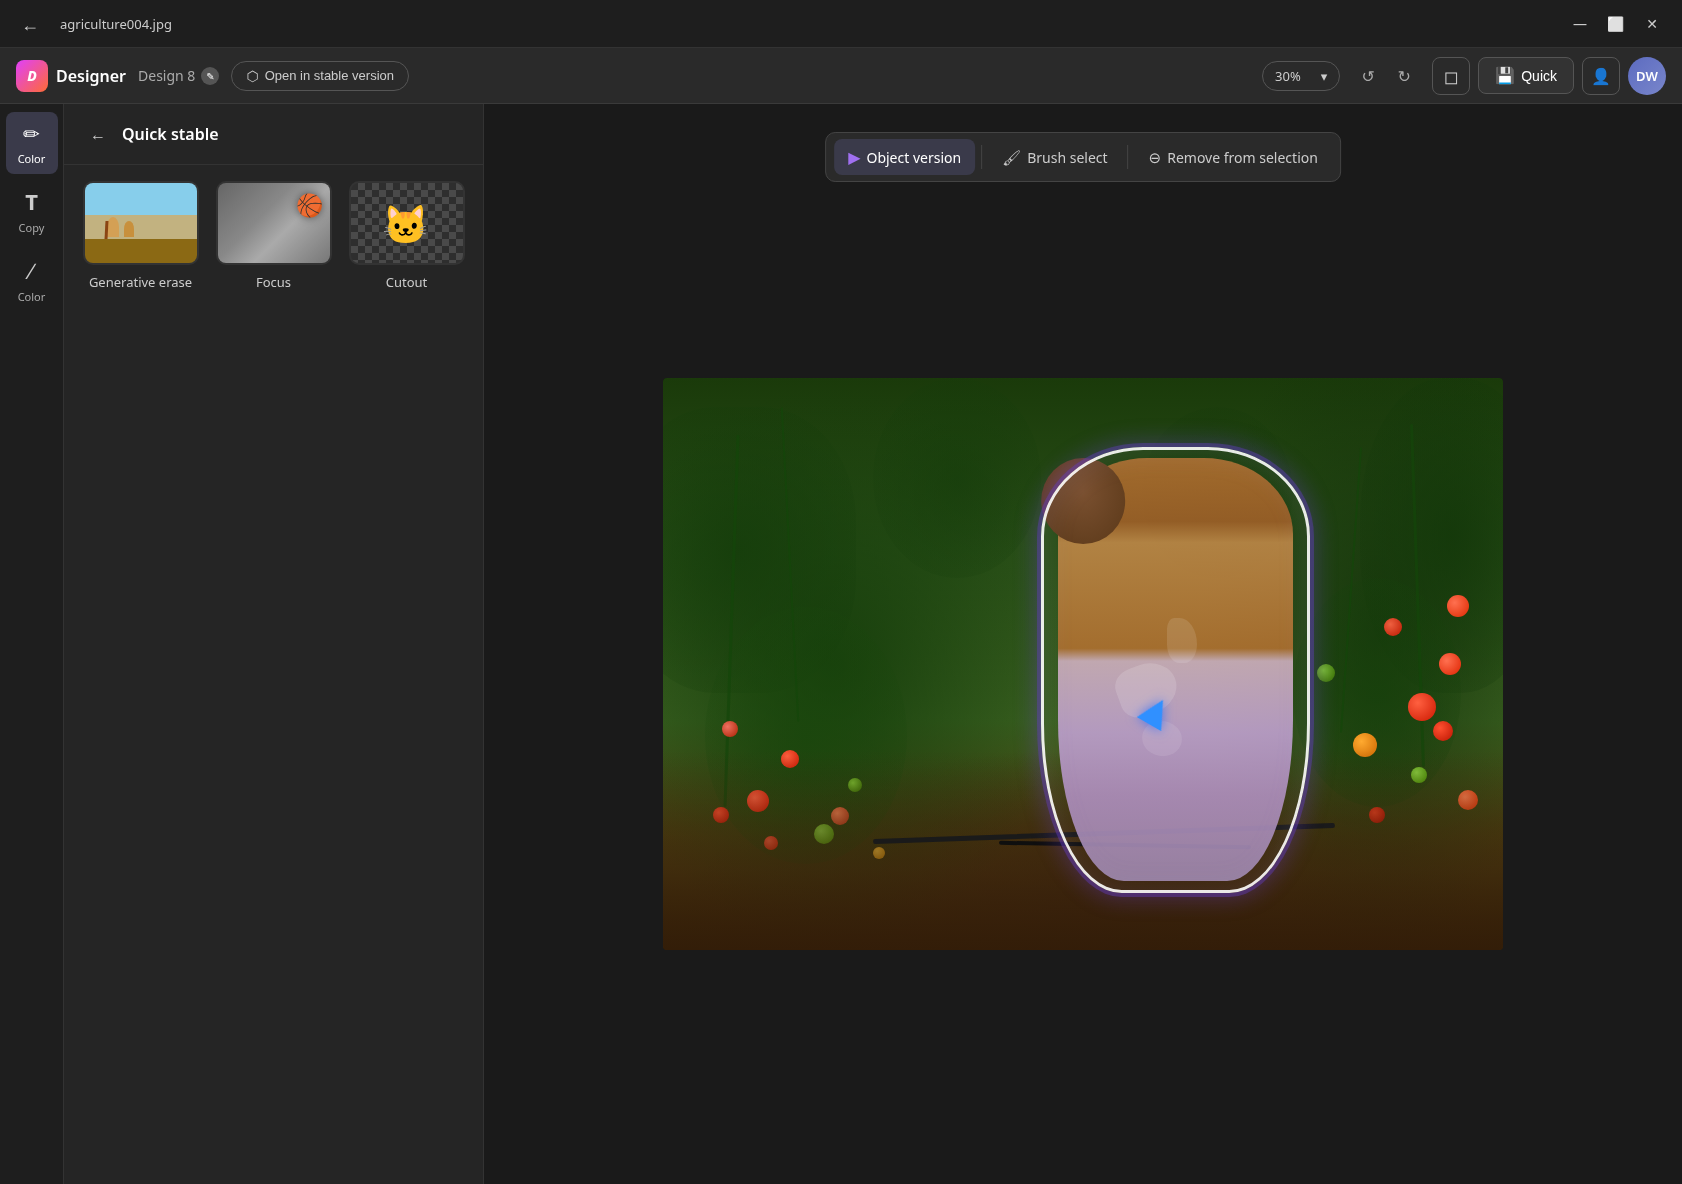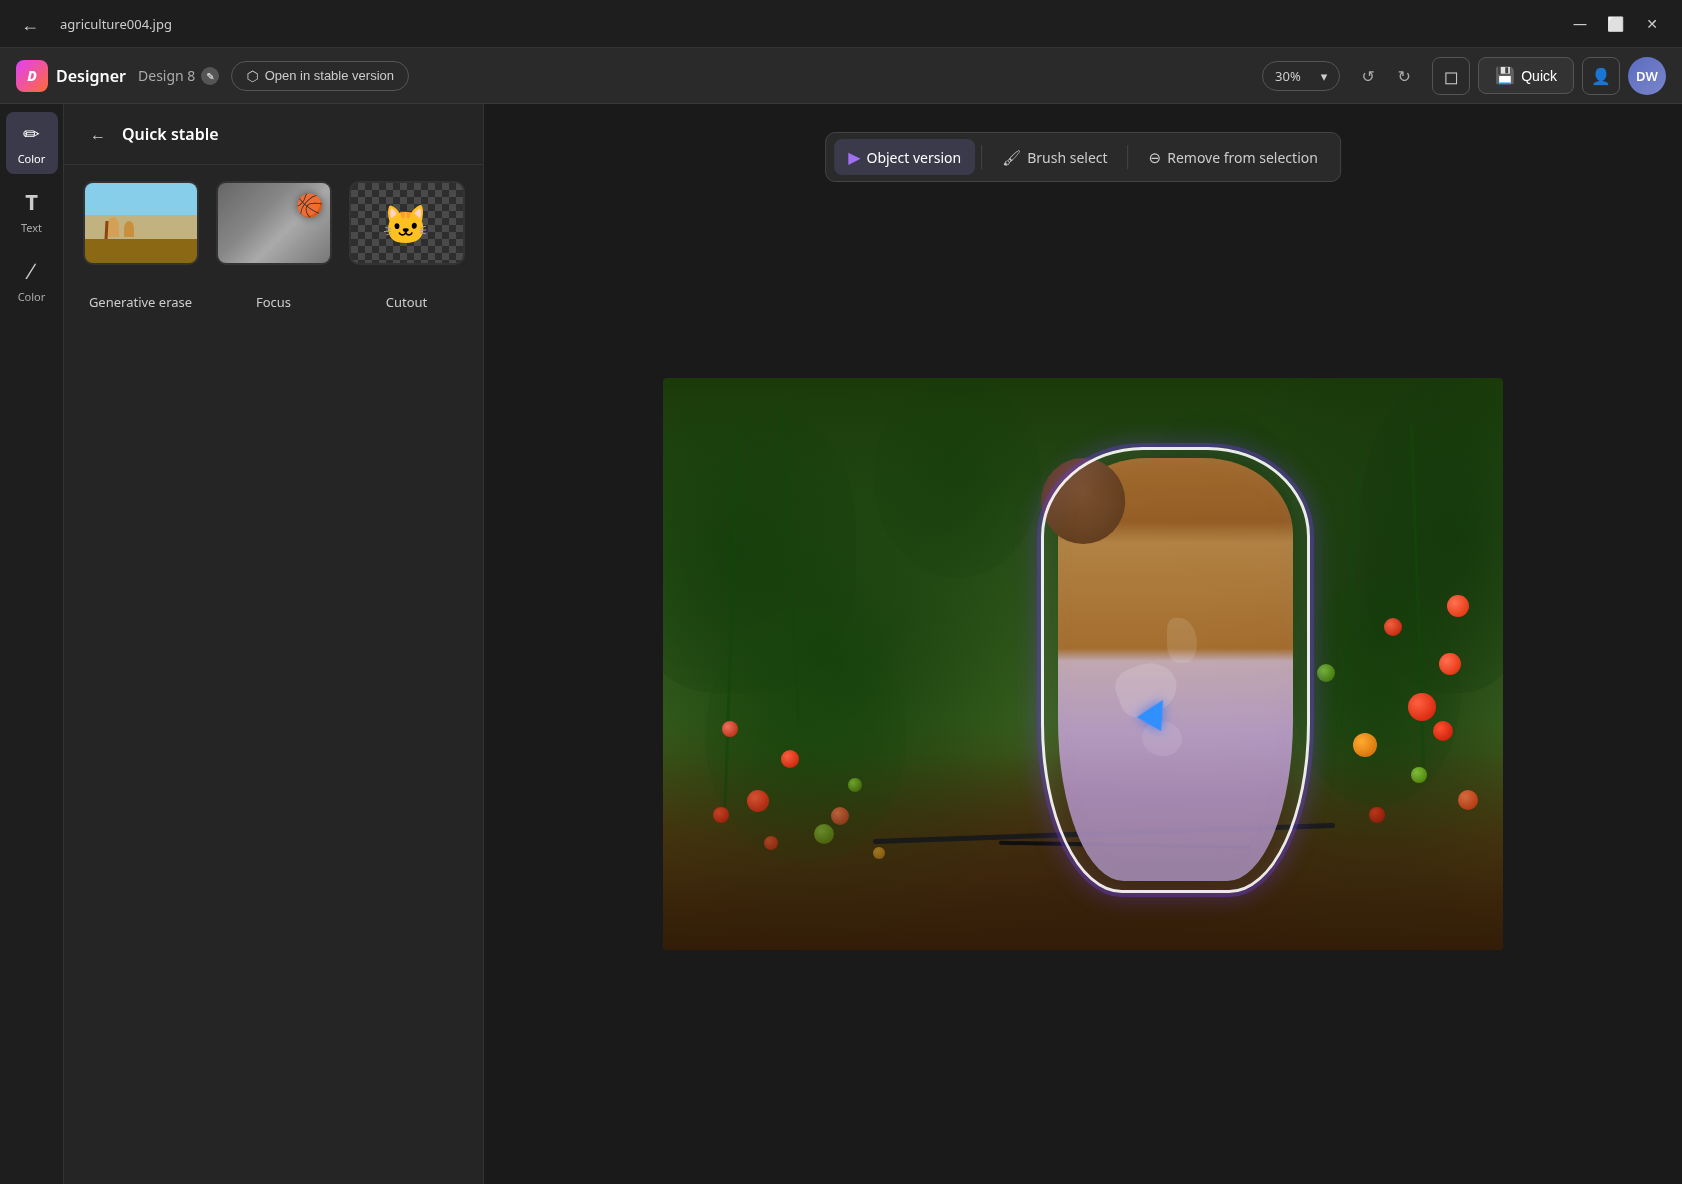--- a/index.html
+++ b/index.html
@@ -236,21 +236,20 @@
       position: relative;
     }
     .qa-thumb-copy {
       background: #2e2e2e;
       border: 2px solid #555;
       display: flex; align-items: center; justify-content: center;
     }
     .qa-label {
       font-size: 13px;
       color: #ccc;
-      margin-top: 20px;
     }
 
     
     .collapse-handle {
       position: absolute;
       right: -14px;
       top: 50%;
       transform: translateY(-50%);
       width: 14px; height: 44px;
       background: #333;
@@ -486,21 +485,21 @@
 
 <div class="main-content">
 
   <div class="sidebar-icons">
     <div class="sidebar-icon-item active">
       <div class="sidebar-icon-symbol">✏</div>
       <div class="sidebar-icon-label">Color</div>
     </div>
     <div class="sidebar-icon-item">
       <div class="sidebar-icon-symbol" style="font-size:22px; font-weight:700;">T</div>
-      <div class="sidebar-icon-label">Text</div>
+      <div class="sidebar-icon-label">Copy</div>
     </div>
     <div class="sidebar-icon-item">
       <div class="sidebar-icon-symbol" style="font-size:22px;">∕</div>
       <div class="sidebar-icon-label">Color</div>
     </div>
   </div>
 
   <div class="quick-actions-panel" style="position:relative;">
     <div class="qa-header">
       <div class="qa-back-btn">←</div>

